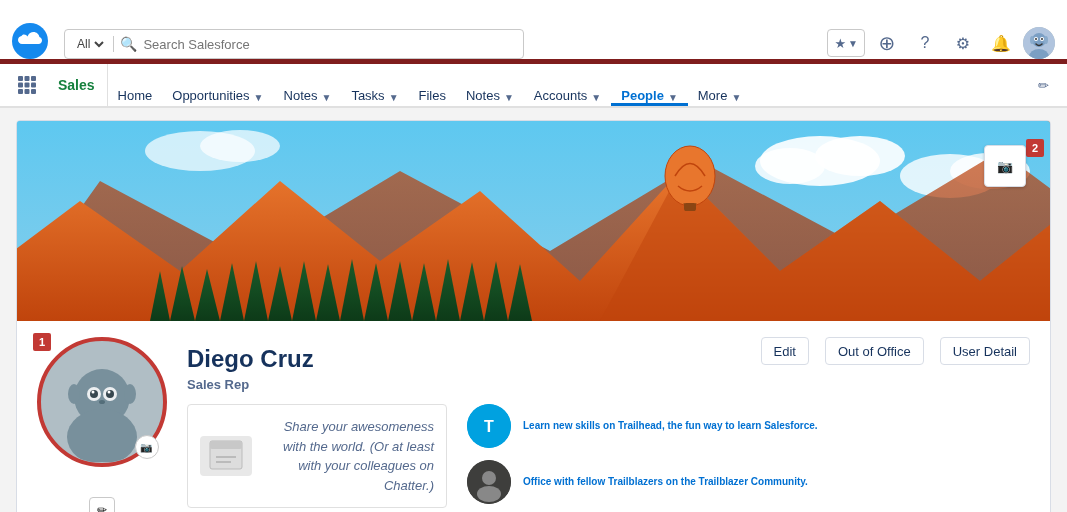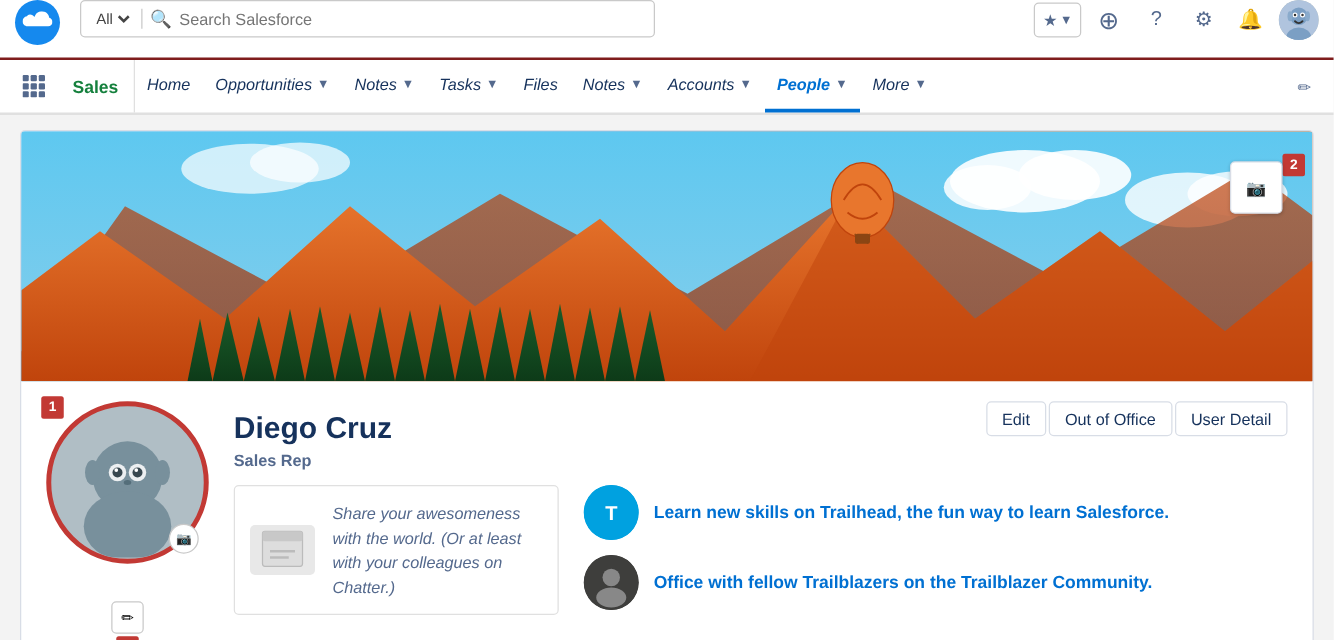--- a/index.html
+++ b/index.html
@@ -1,25 +1,25 @@
 <!DOCTYPE html>
 <html><head>
   <meta charset="utf-8">
   <style>
     * { box-sizing: border-box; margin: 0; padding: 0; }
     body { font-family: 'Salesforce Sans', Arial, sans-serif; font-size: 13px; background: #f3f3f3; width: 1067px; height: 512px; overflow: hidden; }
 
     
     .utility-bar {
       background: #fff;
-      height: 48px;
+      height: 64px;
       display: flex;
-      align-items: flex-start;
+      align-items: flex-end;
       padding: 0 12px;
-      border-bottom: 2px solid #7f1d1d;
+      border-bottom: 5px solid #7f1d1d;
       gap: 8px;
     }
     .utility-bar .logo {
       width: 36px; height: 36px;
       background: #1589ee;
       border-radius: 50%;
       display: flex; align-items: center; justify-content: center;
       flex-shrink: 0;
     }
     .search-container {
@@ -91,30 +91,29 @@
       color: #54698d;
     }
     .nav-app-name {
       font-size: 14px; font-weight: 700;
       color: #15803d;
       padding: 0 12px;
       display: flex; align-items: center;
       border-right: 1px solid #e0e0e0;
     }
     .nav-item {
-      display: flex; align-items: center;
+      display: flex; align-items: flex-end;
       padding: 0 10px;
       cursor: pointer;
       font-size: 13px;
       color: #16325c;
       gap: 4px;
       white-space: nowrap;
       border-bottom: 3px solid transparent;
       position: relative;
-      font-style: italic;
     }
     .nav-item.active {
       border-bottom: 3px solid #0070d2;
       color: #0070d2;
       font-weight: 600;
     }
     .nav-chevron { font-size: 10px; color: #54698d; }
     .nav-edit-icon {
       margin-left: auto;
       display: flex; align-items: center;
@@ -247,39 +246,40 @@
     .profile-name {
       font-size: 24px; font-weight: 700; color: #16325c;
       margin-bottom: 4px;
     }
     .profile-title {
       font-size: 13px; color: #54698d; font-weight: 600;
       margin-bottom: 12px;
     }
     .profile-actions {
       position: absolute; top: 16px; right: 20px;
-      display: flex; gap: 2px;
+      display: flex; gap: 16px;
     }
     .action-btn {
       height: 28px;
       padding: 0 12px;
       border: 1px solid #d8dde6;
       border-radius: 4px;
       background: #fff;
       font-size: 13px;
       color: #16325c;
       cursor: pointer;
       display: flex; align-items: center;
     }
 
     
     .bio-area {
       display: flex;
       gap: 20px;
       margin-top: 8px;
+      text-align: right;
     }
     .bio-card {
       display: flex;
       align-items: center;
       gap: 14px;
       border: 1px solid #e0e0e0;
       border-radius: 4px;
       padding: 12px;
       background: #fff;
       width: 260px;
@@ -309,21 +309,21 @@
     .trailhead-icon {
       width: 44px; height: 44px;
       border-radius: 50%;
       background: #00a1e0;
       display: flex; align-items: center; justify-content: center;
       flex-shrink: 0;
       overflow: hidden;
     }
     .trailhead-icon.dark { background: #3e3e3c; }
     .trailhead-text {
-      font-size: 14px; color: #0070d2; line-height: 1.4;
+      font-size: 10px; color: #0070d2; line-height: 1.4;
     }
     .trailhead-text a { color: #0070d2; text-decoration: none; font-weight: 600; }
   </style>
 </head>
 <body>
 
 <div class="utility-bar">
   <div class="logo">
 
     <svg width="24" height="18" viewBox="0 0 24 18" fill="white" xmlns="http://www.w3.org/2000/svg">

